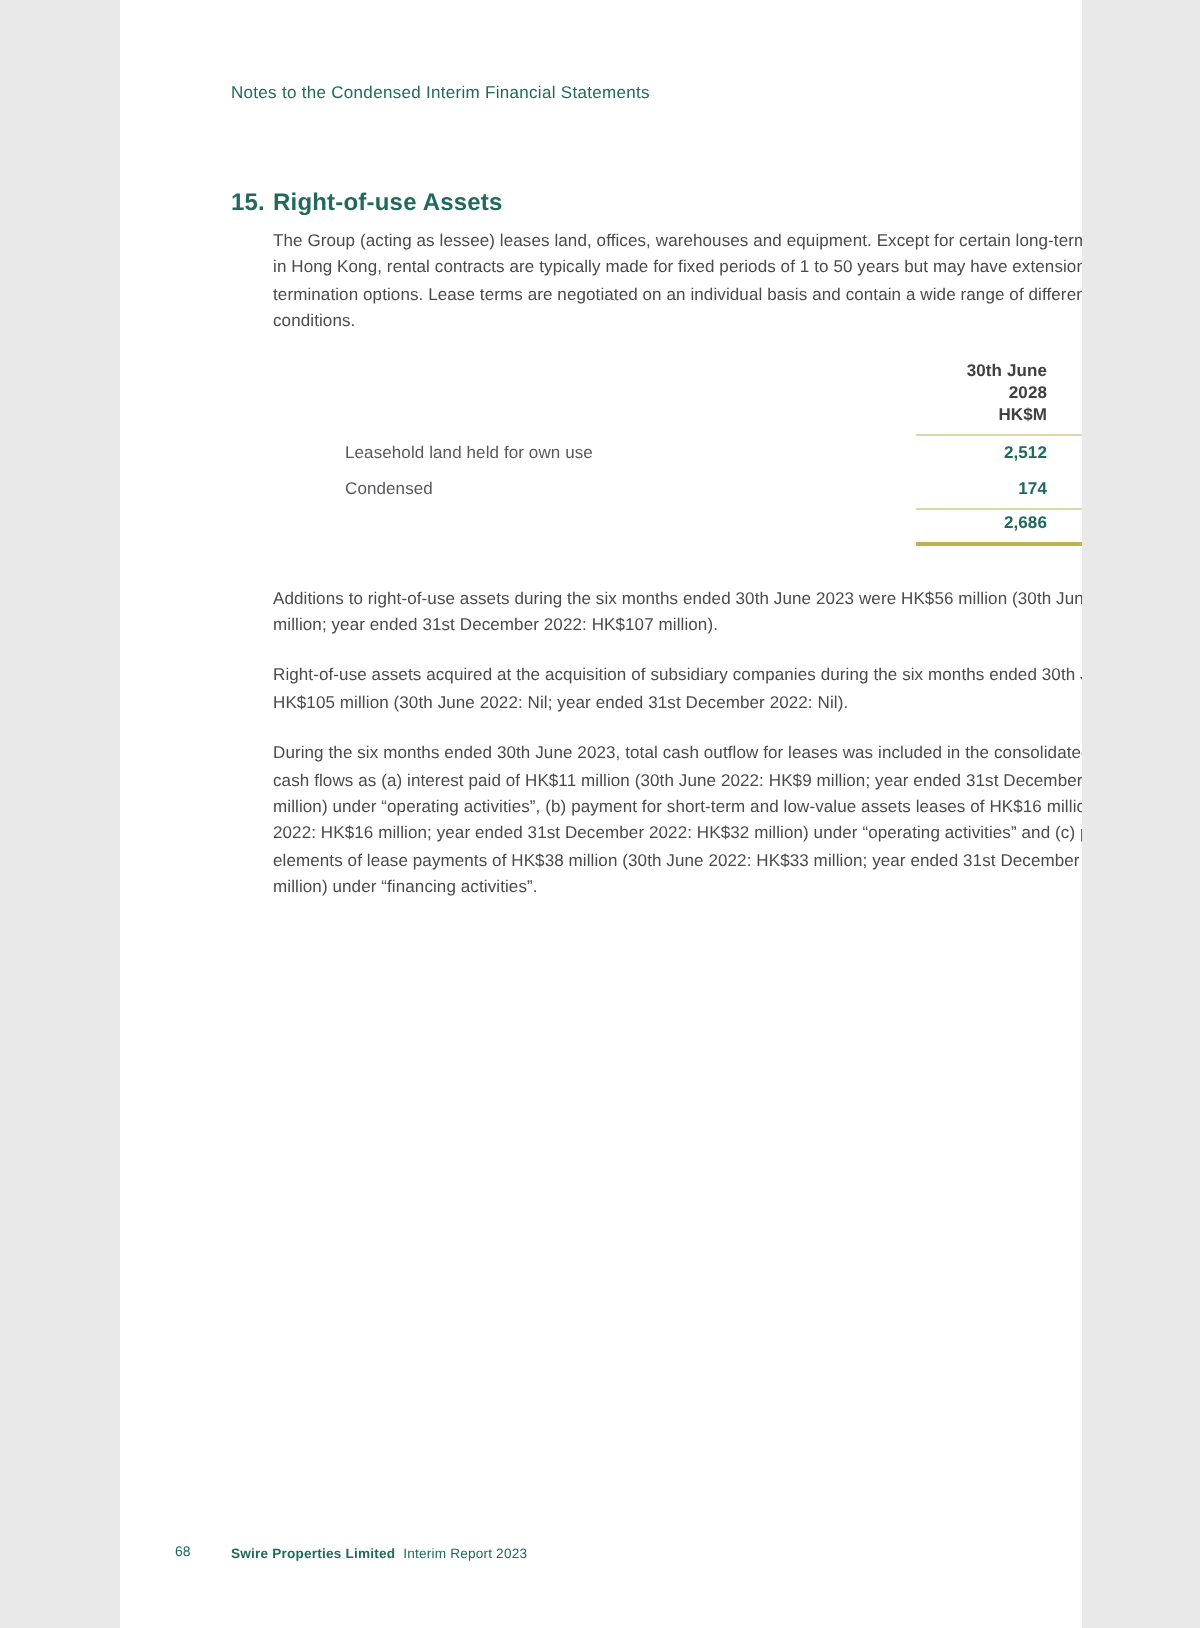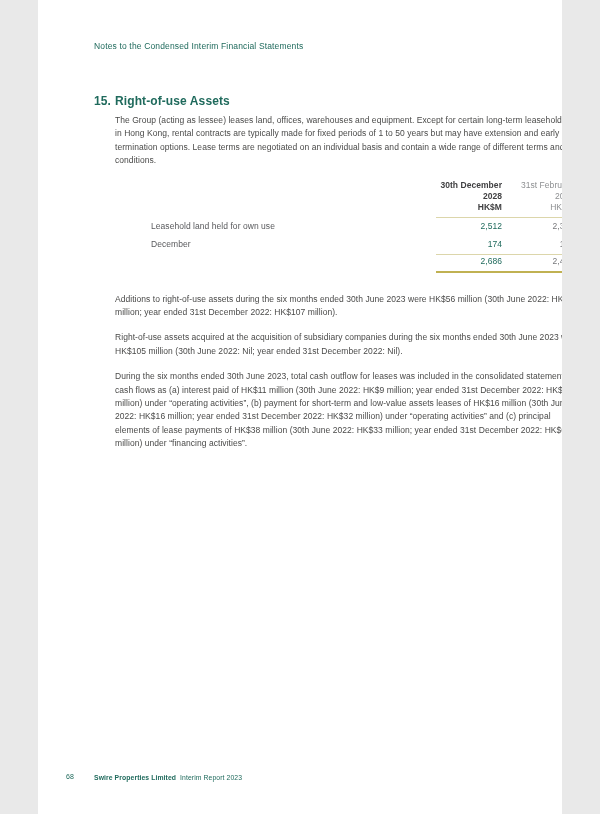--- a/index.html
+++ b/index.html
@@ -1,18 +1,18 @@
 <!DOCTYPE html>
 <html><head>
 <meta charset="utf-8">
 <style>
   * { margin:0; padding:0; box-sizing:border-box; }
   html, body { background:#e9e9e9; }
   .page {
-    position:relative; width:524px; height:814px; margin:0 auto;
+    position:relative; width:481px; height:814px; margin:0 auto;
     background:#ffffff; overflow:hidden;
     font-family:"Liberation Sans", sans-serif;
     -webkit-font-smoothing:antialiased;
   }
   .doc-header {
     position:absolute; left:56px; top:41px;
     font-size:8.5px; letter-spacing:0.15px; color:#1f6a5c;
   }
   .section-heading {
     position:absolute; left:56px; top:94px; display:flex;
@@ -27,21 +27,21 @@
   .fin-table { margin:9px 0 20px; width:466px; font-size:8.5px; color:#58595c; }
   .t-row { display:flex; }
   .t-lbl { flex:1; text-align:left; }
   .t-c1 { width:70px; text-align:right; padding-right:2px; }
   .t-c2 { width:77px; text-align:right; padding-right:7px; }
   .t-head { align-items:flex-end; margin-bottom:4px; }
   .t-head .t-c1 { font-weight:bold; color:#404042; line-height:11px; }
   .t-head .t-c2 { color:#8d8f91; line-height:11px; }
   .t-row.data { height:18px; align-items:center;margin-left:36px; }
   .t-row.total { height:15px; align-items:center; }
-  .val-current { font-weight:normal; color:#1f6a5c; }
+  .val-current { font-weight:bold; color:#1f6a5c; }
   .val-prior { color:#77787b; }
   .rule { margin-left:321px; width:145px; border-top:1px solid #dcd6ab; }
   .rule.thick { border-top:2px solid #c0b152; margin-top:1px; }
   .footer-page {
     position:absolute; left:28px; top:773px;
     font-size:7px; color:#1f6a5c;
   }
   .footer-text {
     position:absolute; left:56px; top:773.5px;
     font-size:6.8px; color:#1f6a5c; letter-spacing:0.1px;
@@ -63,41 +63,41 @@
   <div class="content">
 
     <p>The Group (acting as lessee) leases land, offices, warehouses and equipment. Except for certain long-term leasehold land in Hong Kong, rental contracts are typically made for fixed periods of 1 to 50 years but may have extension and early termination options. Lease terms are negotiated on an individual basis and contain a wide range of different terms and conditions.</p>
 
 
     <div class="fin-table">
 
       <div class="t-row t-head">
         <div class="t-lbl"></div>
         <div class="t-c1">
-          <div>30th December</div>
+          <div>30th June</div>
           <div>2028</div>
           <div>HK$M</div>
         </div>
         <div class="t-c2">
           <div>31st February</div>
           <div>2022</div>
           <div>HK$M</div>
         </div>
       </div>
 
       <div class="rule"></div>
 
       <div class="t-row data">
         <div class="t-lbl">Leasehold land held for own use</div>
         <div class="t-c1 val-current">2,512</div>
         <div class="t-c2 val-prior">2,340</div>
       </div>
 
       <div class="t-row data">
-        <div class="t-lbl">December</div>
+        <div class="t-lbl">Condensed</div>
         <div class="t-c1 val-current">174</div>
         <div class="t-c2 val-prior">142</div>
       </div>
 
       <div class="rule"></div>
 
       <div class="t-row total">
         <div class="t-lbl"></div>
         <div class="t-c1 val-current">2,686</div>
         <div class="t-c2 val-prior">2,482</div>

